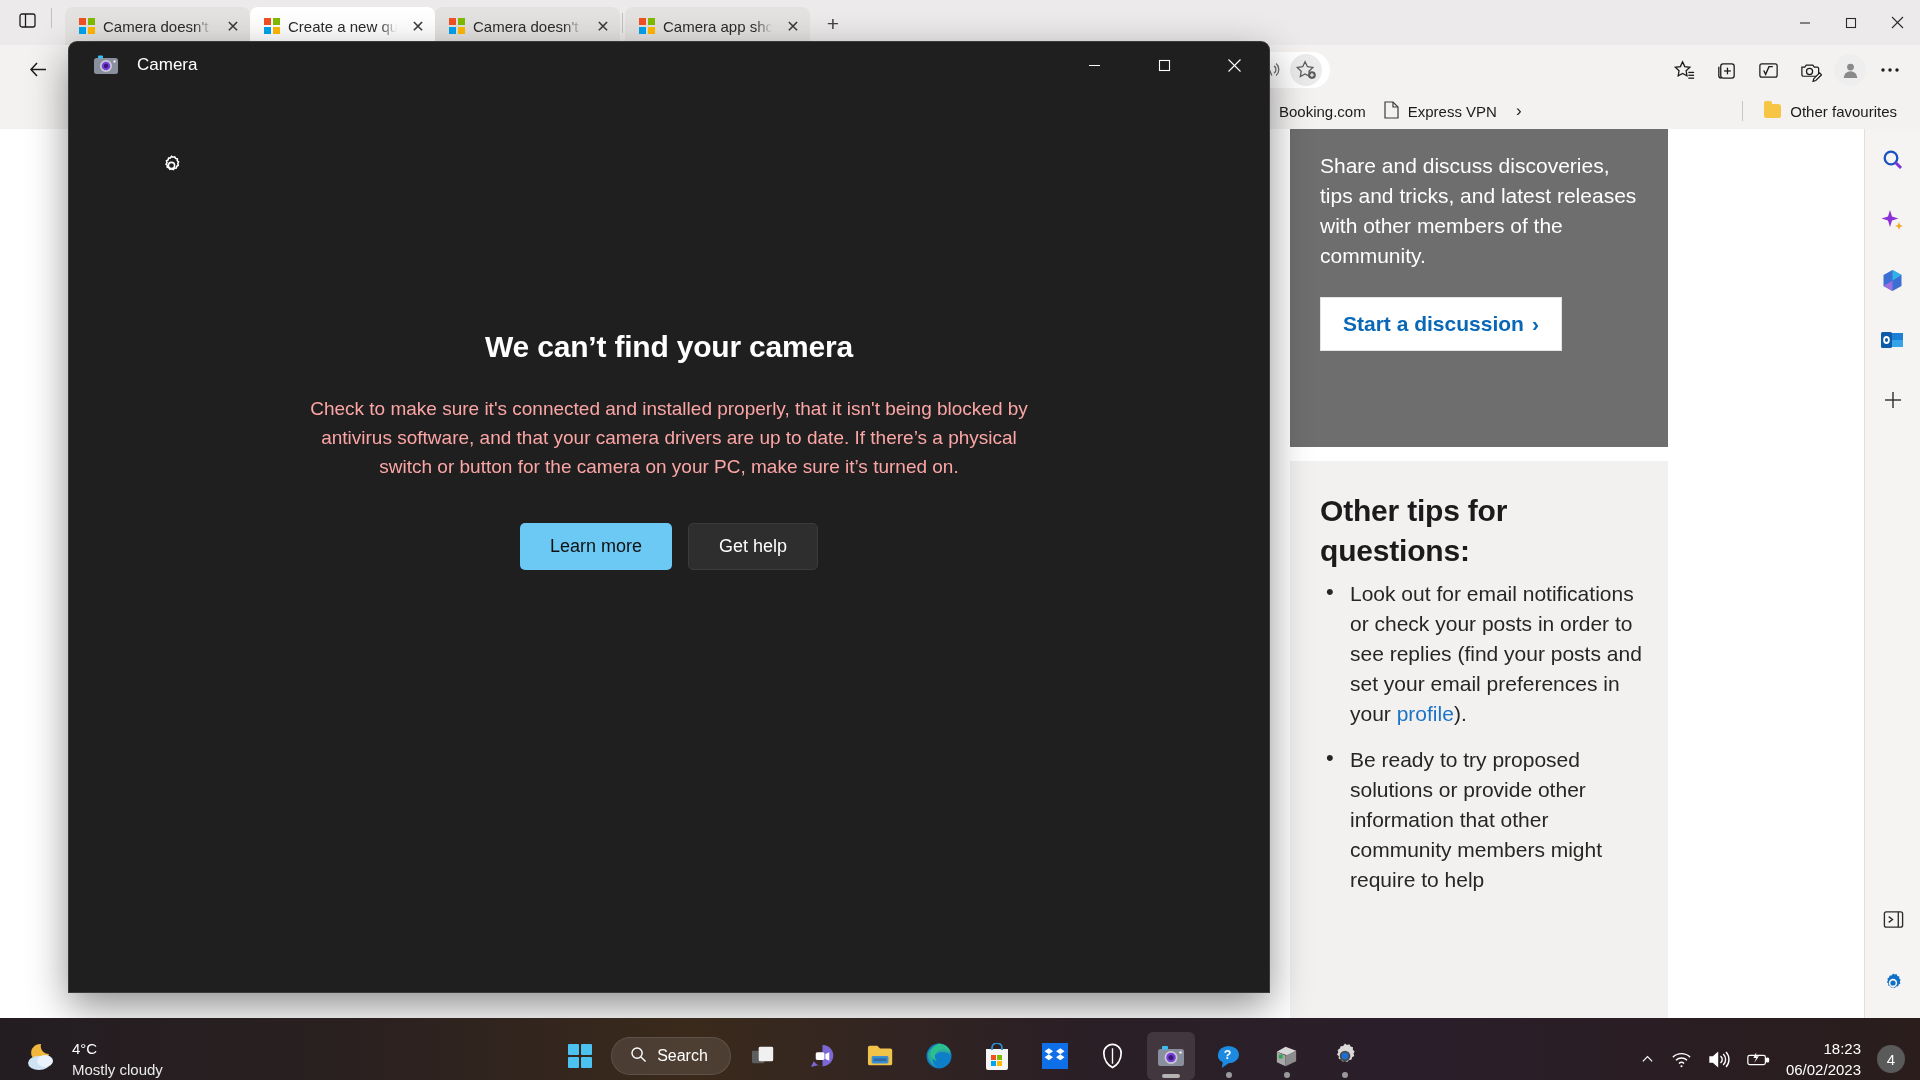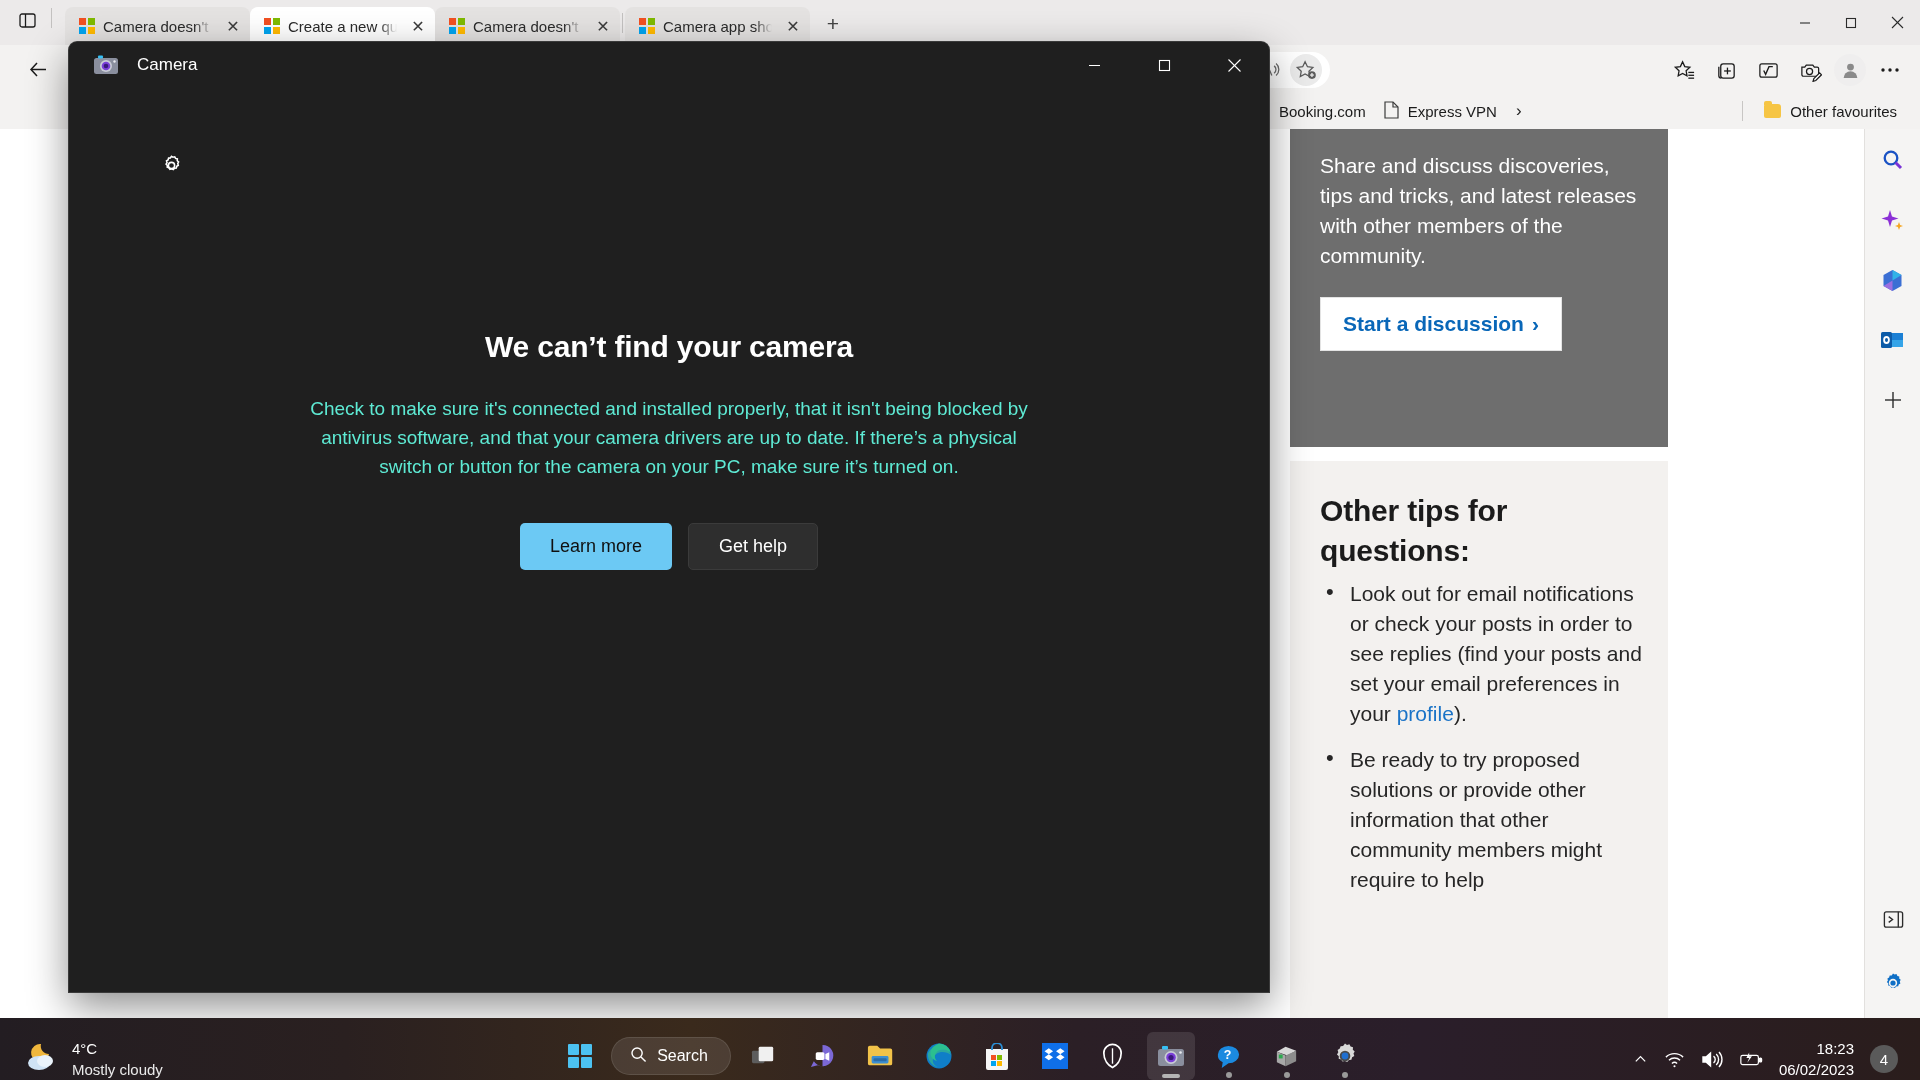--- a/index.html
+++ b/index.html
@@ -159,21 +159,21 @@
   .cam-cap-btn { width:70px; height:46px; display:flex; align-items:center; justify-content:center; color:#fff; }
   .cam-gear { position:absolute; left:82px; top:103px; width:40px; height:40px; display:flex; align-items:center; justify-content:center; }
   .cam-body {
     position:absolute; left:0; top:46px; width:1200px; height:904px;
     display:flex; flex-direction:column; align-items:center; justify-content:center;
     padding-bottom:180px;
   }
   .cam-h1 { font-size:30px; font-weight:bold; color:#ffffff; letter-spacing:-0.2px; }
   .cam-desc {
     margin-top:30px; width:720px; text-align:center;
-    font-size:19px; line-height:29px; color:#5eead4;
+    font-size:19px; line-height:29px; color:#fca5a5;
   }
   .cam-code { margin-top:40px; text-align:center; font-size:19px; line-height:29px; color:#f0f0f0; }
   .cam-btns { margin-top:42px; display:flex; gap:16px; }
   .btn-accent {
     background:#6cc9f4; color:#101010; border:none; border-radius:5px;
     padding:1px 30px; font-size:18px; font-family:inherit;
   }
   .btn-ghost {
     background:#2e2e2e; color:#ffffff; border:1px solid #3b3b3b; border-radius:5px;
     padding:12px 30px; font-size:18px; font-family:inherit;
@@ -194,21 +194,21 @@
   .win-logo i { background:#4cc2f1; display:block; border-radius:1px; }
   .search-pill {
     display:flex; align-items:center; gap:10px; height:38px; padding:0 22px 0 18px;
     background:rgba(255,255,255,.10); border:1px solid rgba(255,255,255,.10);
     border-radius:19px; color:#fff; font-size:16px;
   }
   .tb-app { position:relative; width:48px; height:48px; display:flex; align-items:center; justify-content:center; border-radius:6px; }
   .tb-app.active { background:rgba(255,255,255,.11); }
   .tb-app .dot { position:absolute; bottom:2px; left:50%; transform:translateX(-50%); width:6px; height:6px; border-radius:50%; background:#9a9a9a; }
   .tb-app.active .dot { width:18px; height:4px; border-radius:2px; background:#b4b4b4; }
-  .tray { position:absolute; right:0; display:flex; align-items:center; gap:16px; padding-right:22px; }
+  .tray { position:absolute; right:0; display:flex; align-items:center; gap:16px; padding-right:15px; }
   .tray-icon { display:flex; align-items:center; justify-content:center; color:#fff; }
   .clock { color:#ffffff; font-size:15px; line-height:21px; text-align:right; }
   .notif-badge {
     width:28px; height:28px; border-radius:50%; background:#5a5a5a; color:#fff;
     display:flex; align-items:center; justify-content:center; font-size:15px;
   }
 </style>
 </head>
 <body>
 

